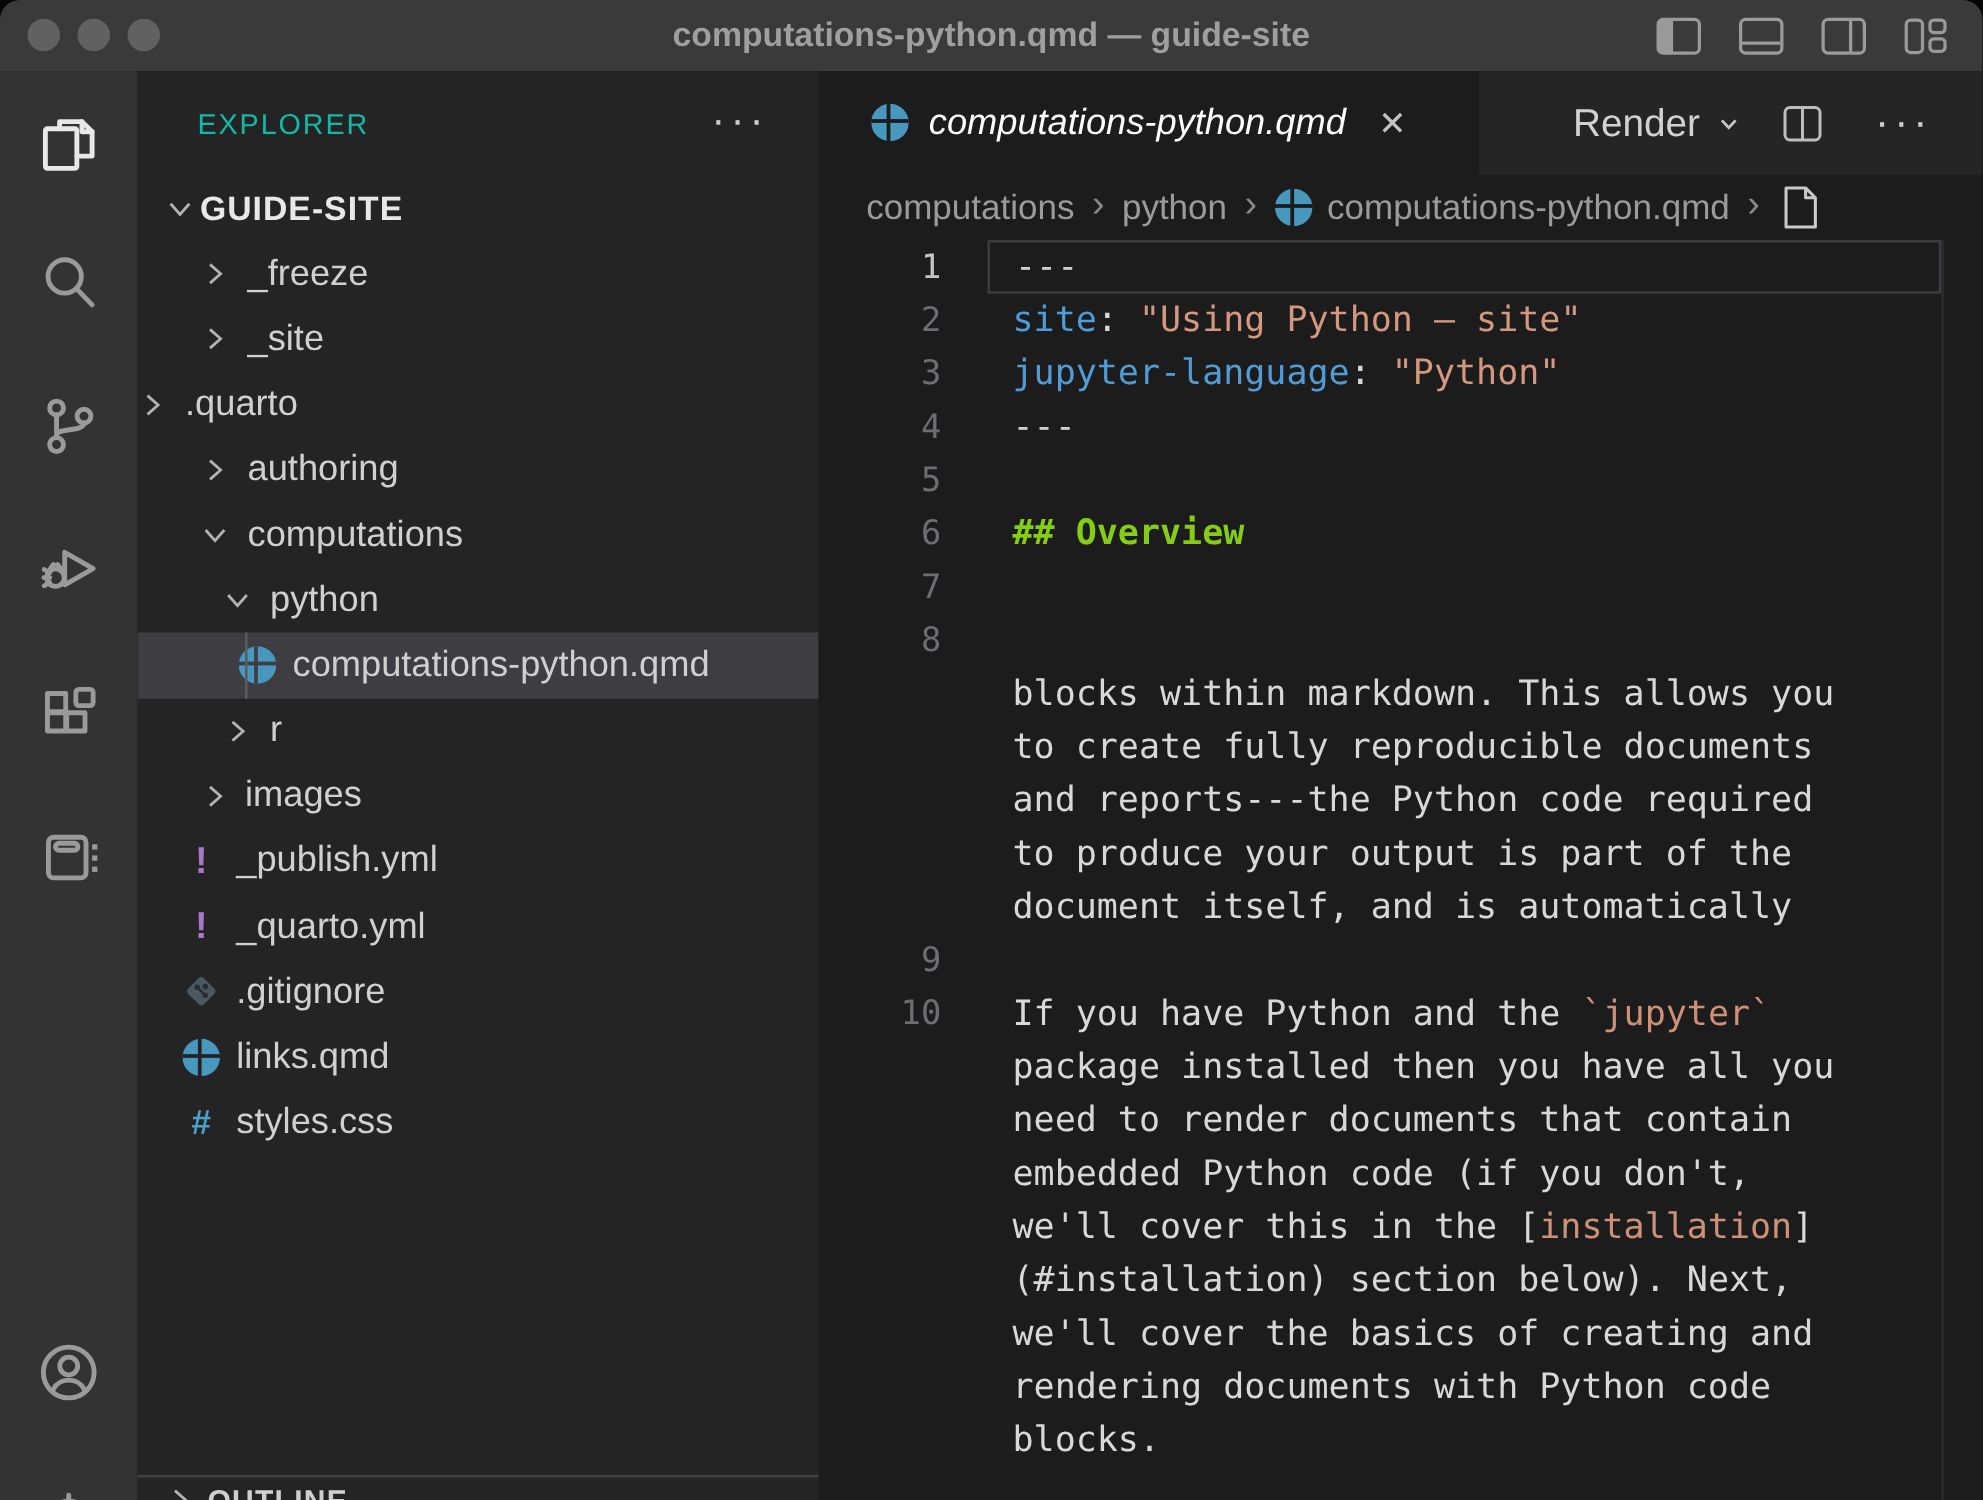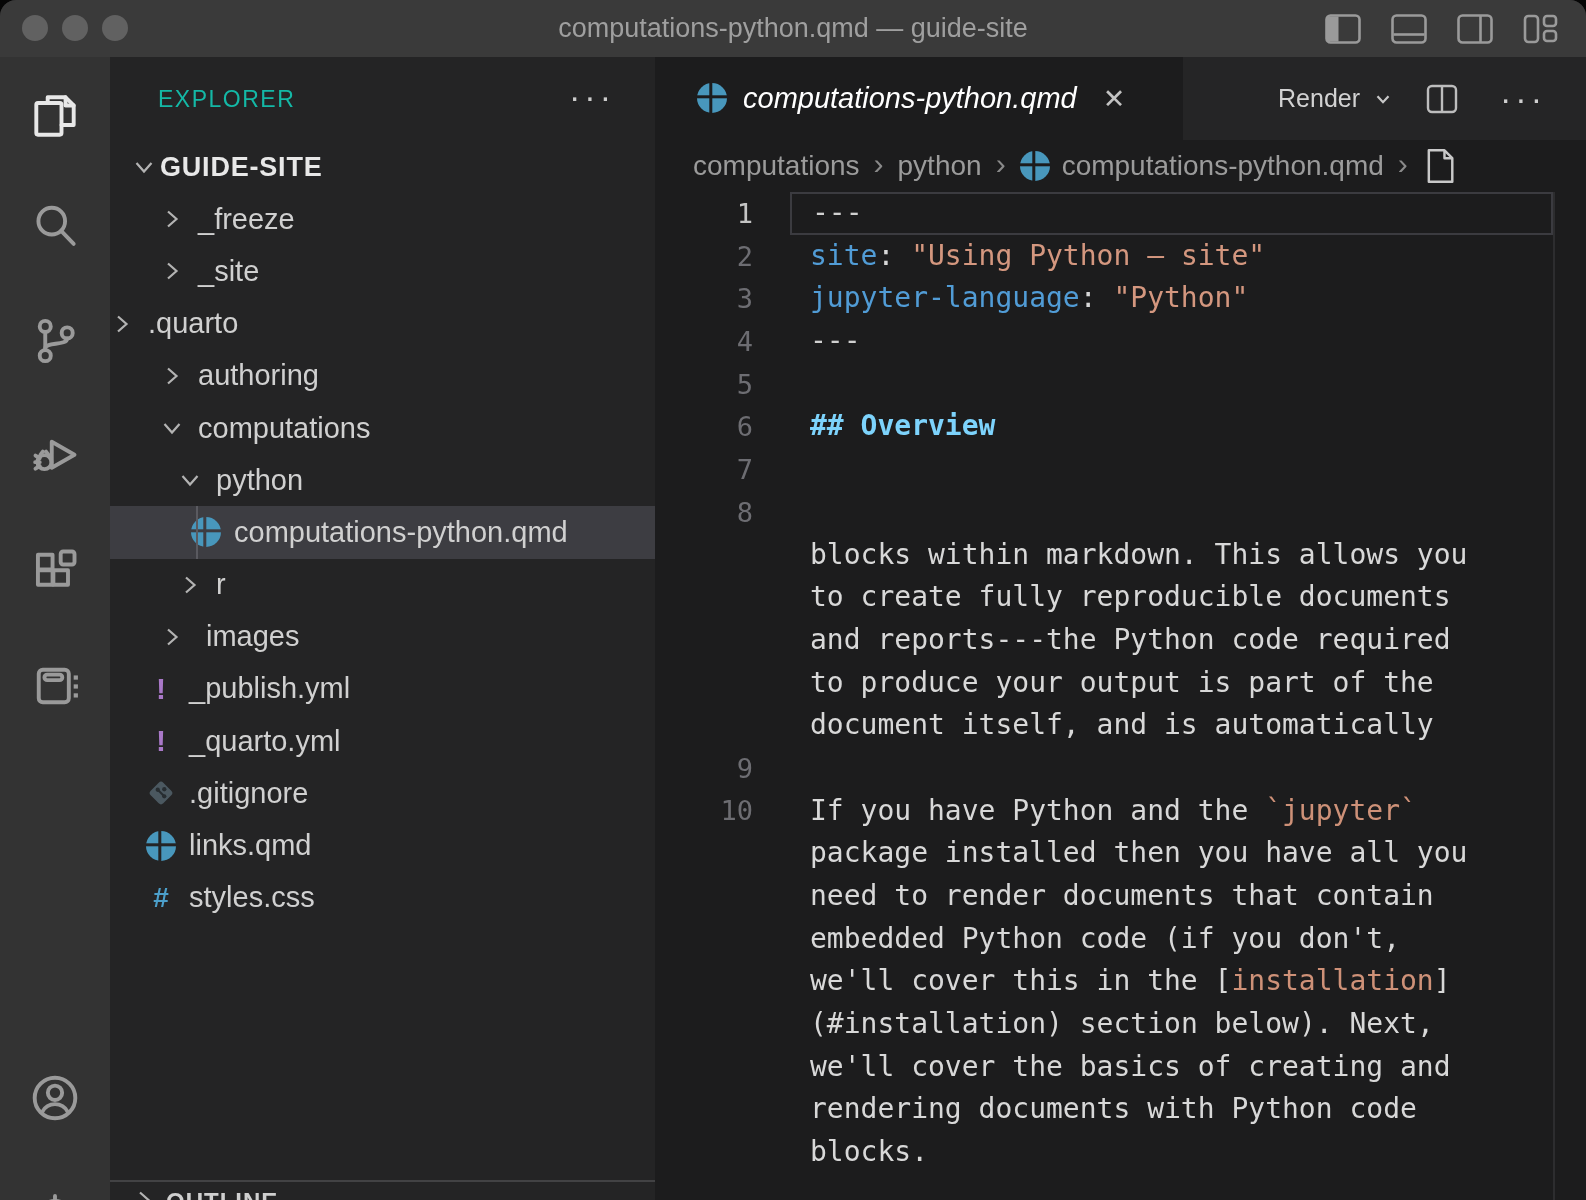--- a/index.html
+++ b/index.html
@@ -4,21 +4,21 @@
 <style>
   html,body{margin:0;padding:0;background:#060606;width:1586px;height:1200px;overflow:hidden;
     font-family:"Liberation Sans",sans-serif;-webkit-font-smoothing:antialiased;}
   .window{position:absolute;left:0;top:0;width:1586px;height:1200px;background:#1c1c1d;
     border-radius:16px 16px 0 0;overflow:hidden;}
   
   .titlebar{position:absolute;left:0;top:0;width:1586px;height:57px;background:#3a3a3a;}
   .traffic{position:absolute;top:15px;width:26px;height:26px;border-radius:50%;background:#616161;}
   .t1{left:22px}.t2{left:62px}.t3{left:102px}
   .title-text{position:absolute;left:0;right:0;top:0;height:64px;line-height:57px;text-align:center;
-    color:#9f9f9f;font-size:27px;font-weight:400;}
+    color:#9f9f9f;font-size:27px;font-weight:700;}
   .winicons{position:absolute;right:26px;top:7px;display:flex;gap:28px;align-items:center;height:44px;}
   .winicons .wi{width:38px;height:34px;display:inline-block;}
   
   .activitybar{position:absolute;left:0;top:57px;width:110px;bottom:0;background:#333333;}
   .act{position:absolute;left:29px;width:52px;height:52px;}
   .act svg{width:52px;height:52px;}
   
   .sidebar{position:absolute;left:110px;top:57px;width:545px;bottom:0;background:#242425;overflow:hidden;}
   .sb-head{position:absolute;left:0;top:0;width:100%;height:84px;}
   .sb-head .lbl{position:absolute;left:48px;top:29px;font-size:23px;letter-spacing:1.5px;color:#14b8a6;}
@@ -42,21 +42,21 @@
   .outline .lbl{font-weight:700;font-size:24px;color:#cfcfcf;letter-spacing:1px;margin-left:10px;}
   
   .editor{position:absolute;left:655px;top:57px;right:0;bottom:0;background:#1c1c1d;}
   .tabbar{position:absolute;left:0;top:0;right:0;height:83px;background:#252526;}
   .tab{position:absolute;left:0;top:0;width:528px;height:83px;background:#1c1c1d;display:flex;align-items:center;}
   .tab .ficon{width:32px;height:32px;margin-left:42px;display:inline-flex;}
   .tab .ficon svg{width:30px;height:30px;}
   .tab .lbl{margin-left:14px;font-style:italic;font-size:29px;color:#ffffff;}
   .tab .close{margin-left:26px;font-size:27px;color:#c2c2c2;}
   .tabactions{position:absolute;right:0;top:0;height:83px;display:flex;align-items:center;gap:0;}
-  .render{display:flex;align-items:center;color:#d2d2d2;font-size:25px;margin-right:30px;}
+  .render{display:flex;align-items:center;color:#d2d2d2;font-size:31px;margin-right:30px;}
   .render .chevs{display:inline-flex;width:22px;height:22px;margin-left:12px;}
   .render .chevs svg{width:22px;height:22px;}
   .splitbtn{width:36px;height:36px;margin-right:40px;display:inline-flex;}
   .splitbtn svg{width:36px;height:36px;}
   .moredots{color:#cfcfcf;font-size:34px;letter-spacing:4px;margin-right:40px;}
   .breadcrumbs{position:absolute;left:0;top:83px;right:0;height:52px;display:flex;align-items:center;
     color:#9b9b9b;font-size:28px;}
   .breadcrumbs .bc{margin-left:0;}
   .breadcrumbs .first{margin-left:38px;}
   .breadcrumbs .sep{margin:0 14px;color:#8a8a8a;font-size:30px;transform:translateY(-2px);}
@@ -71,21 +71,21 @@
   .code-row{display:flex;height:42.7px;align-items:center;}
   .ln{width:98px;text-align:right;color:#6d6d72;font-size:27px;flex:0 0 98px;}
   .code-row.cur .ln{color:#c4c4c4;}
   .codeline{margin-left:37px;width:763px;box-sizing:border-box;padding-left:20px;font-size:28px;
     white-space:pre;color:#d8d8d8;height:42.7px;line-height:42.7px;}
   .code-row.cur .codeline{border:2px solid #3b3b40;line-height:38.7px;}
   .c-plain{color:#d8d8d8;}
   .c-meta{color:#d0d0d0;}
   .c-key{color:#519cd6;}
   .c-str{color:#d4977f;}
-  .c-head{color:#7dd3fc;font-weight:700;}
+  .c-head{color:#84cc16;font-weight:700;}
   .c-code{color:#ce9178;}
   .c-link{color:#d8d8d8;text-underline-offset:6px;}
 </style>
 </head>
 <body>
 
 <div class="window">
 
   <div class="titlebar">
     <span class="traffic t1"></span>
@@ -238,21 +238,21 @@
             </svg>
           </span>
           <span style="margin-left: 14px;">r</span>
         </div>
         <div class="trow" style="padding-left: 50px;">
           <span class="chev">
             <svg viewBox="0 0 24 24">
               <path d="M8 4.5 L16.5 12 L8 19.5" fill="none" stroke="#b3b3b3" stroke-width="2.2"></path>
             </svg>
           </span>
-          <span style="margin-left: 22px; text-align: right;">images</span>
+          <span style="margin-left: 12px; text-align: right;">images</span>
         </div>
         <div class="trow" style="padding-left: 35px;">
           <span class="ficon">
             <span class="glyph yaml">!</span>
           </span>
           <span style="margin-left: 12px;">_publish.yml</span>
         </div>
         <div class="trow" style="padding-left: 35px;">
           <span class="ficon">
             <span class="glyph yaml">!</span>

